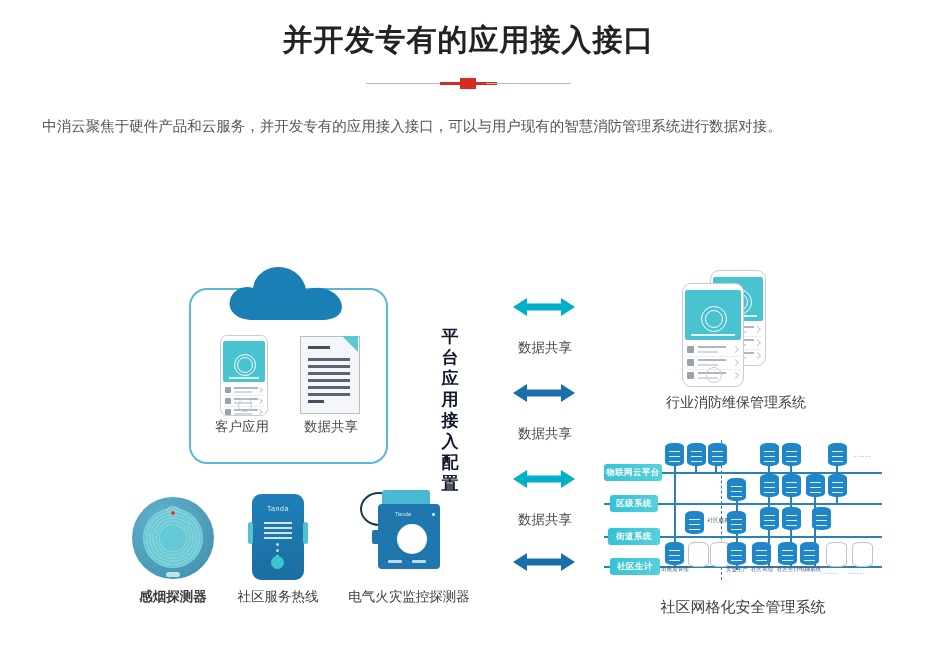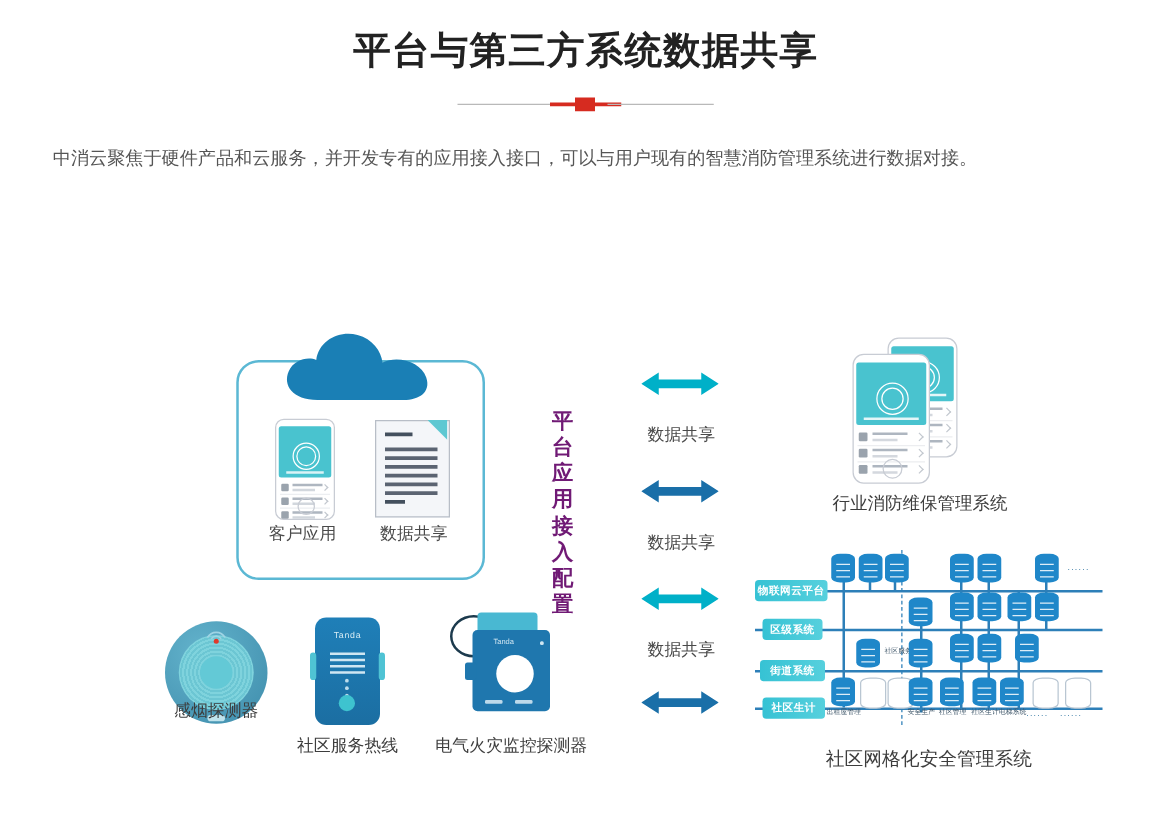--- a/index.html
+++ b/index.html
@@ -97,21 +97,21 @@
 
   .cap{
     position:absolute;text-align:center;font-size:13.5px;color:#4a4a4a;
   }
   .cap-cust{left:196px;top:418px;width:92px;}
   .cap-mgmt{left:285px;top:418px;width:92px;}
 
   
   .vtext{
     position:absolute;left:437px;top:326px;width:26px;
-    font-size:17px;font-weight:bold;color:#701a75;line-height:21px;text-align:center;
+    font-size:17px;font-weight:bold;color:#0f172a;line-height:21px;text-align:center;
   }
 
   
   .arrow{
     position:absolute;left:513px;width:62px;height:22px;
   }
   .arrow svg{display:block;width:62px;height:22px;}
   .share-label{
     position:absolute;left:495px;width:100px;text-align:center;
     font-size:13.5px;color:#4a4a4a;
@@ -189,21 +189,21 @@
   .elec .body{position:absolute;left:20px;top:14px;width:62px;height:65px;border-radius:4px;background:#1f77ae;}
   .elec .hole{position:absolute;left:39px;top:34px;width:30px;height:30px;border-radius:50%;background:#ffffff;}
   .elec .notch{position:absolute;left:14px;top:40px;width:9px;height:14px;background:#1f77ae;border-radius:2px;}
   .elec .brand{position:absolute;left:20px;top:21px;width:50px;text-align:center;color:#cfe6f2;font-size:6px;}
   .elec .dot{position:absolute;left:74px;top:23px;width:2.5px;height:2.5px;border-radius:50%;background:#cfe6f2;}
   .elec .foot{position:absolute;top:70px;width:14px;height:3px;background:#bcd9ea;border-radius:1px;}
 </style>
 </head>
 <body>
 
-<div class="page-title">平台与第三方系统数据共享</div>
+<div class="page-title">并开发专有的应用接入接口</div>
 
 <div class="divider">
   <div class="line left"></div>
   <div class="red-bar"></div>
   <div class="red-sq"></div>
   <div class="line right"></div>
 </div>
 
 <div class="subtitle">中消云聚焦于硬件产品和云服务，并开发专有的应用接入接口，可以与用户现有的智慧消防管理系统进行数据对接。</div>
 
@@ -526,21 +526,21 @@
   <div class="core"></div>
   <div class="led"></div>
   <div class="wifi">
     <svg width="18" height="9" viewBox="0 0 18 9">
       <path d="M2 7 A8 8 0 0 1 16 7" stroke="#9fd4e4" stroke-width="1.4" fill="none"></path>
       <path d="M5 8 A5 5 0 0 1 13 8" stroke="#9fd4e4" stroke-width="1.2" fill="none"></path>
     </svg>
   </div>
   <div class="tab"></div>
 </div>
-<div class="dev-label" style="left:118px;top:560px;width:110px;">感烟探测器</div>
+<div class="dev-label" style="left:118px;top:588px;width:110px;font-weight:bold;">感烟探测器</div>
 
 <div class="gas">
   <div class="body"></div>
   <div class="side"></div>
   <div class="side r"></div>
   <div class="brand">Tanda</div>
   <div class="bar" style="top:28px;"></div>
   <div class="bar" style="top:33px;"></div>
   <div class="bar" style="top:38px;"></div>
   <div class="bar" style="top:43px;"></div>

